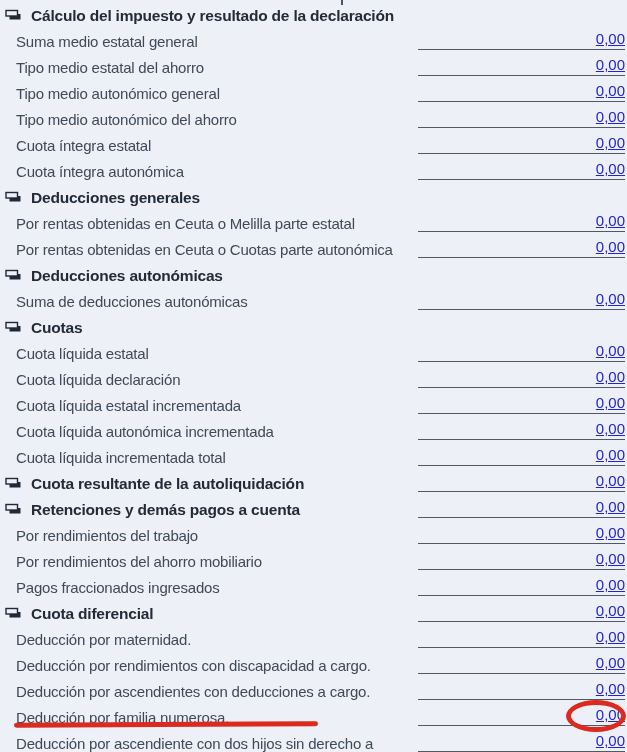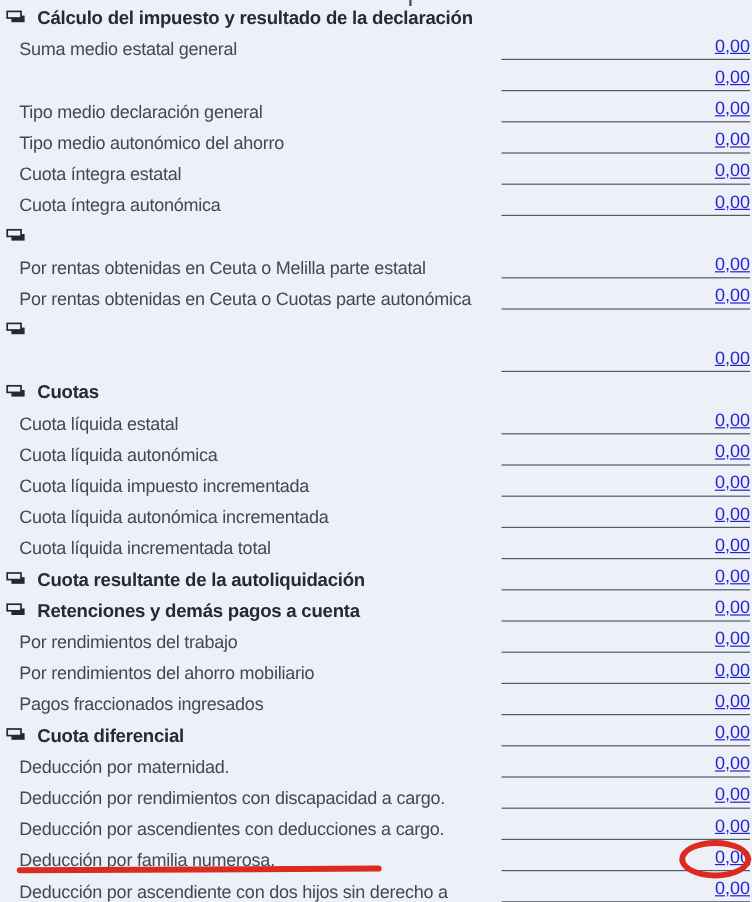--- a/index.html
+++ b/index.html
@@ -57,78 +57,82 @@
           <rect x="4.5" y="5" width="11" height="5.5" fill="#1f2937"></rect>
           <rect x="1" y="1.5" width="11.5" height="5.5" fill="#edf0f6" stroke="#1f2937" stroke-width="1.4"></rect>
         </svg></span>
       <span class="label">Cálculo del impuesto y resultado de la declaración</span>
     </div>
     <div class="row">
       <span class="label">Suma medio estatal general</span>
       <div class="field"><a class="value-link">0,00</a></div>
     </div>
     <div class="row">
+      <span class="label">Tipo medio estatal del ahorro</span>
       <div class="field"><a class="value-link">0,00</a></div>
     </div>
     <div class="row">
-      <span class="label">Tipo medio declaración general</span>
+      <span class="label">Tipo medio autonómico general</span>
       <div class="field"><a class="value-link">0,00</a></div>
     </div>
     <div class="row">
       <span class="label">Tipo medio autonómico del ahorro</span>
       <div class="field"><a class="value-link">0,00</a></div>
     </div>
     <div class="row">
       <span class="label">Cuota íntegra estatal</span>
       <div class="field"><a class="value-link">0,00</a></div>
     </div>
     <div class="row">
       <span class="label">Cuota íntegra autonómica</span>
       <div class="field"><a class="value-link">0,00</a></div>
     </div>
     <div class="row section">
       <span class="collapse-icon"><svg width="17" height="13" viewBox="0 0 17 13" xmlns="http://www.w3.org/2000/svg">
           <rect x="4.5" y="5" width="11" height="5.5" fill="#1f2937"></rect>
           <rect x="1" y="1.5" width="11.5" height="5.5" fill="#edf0f6" stroke="#1f2937" stroke-width="1.4"></rect>
         </svg></span>
+      <span class="label">Deducciones generales</span>
     </div>
     <div class="row">
       <span class="label">Por rentas obtenidas en Ceuta o Melilla parte estatal</span>
       <div class="field"><a class="value-link">0,00</a></div>
     </div>
     <div class="row">
       <span class="label">Por rentas obtenidas en Ceuta o Cuotas parte autonómica</span>
       <div class="field"><a class="value-link">0,00</a></div>
     </div>
     <div class="row section">
       <span class="collapse-icon"><svg width="17" height="13" viewBox="0 0 17 13" xmlns="http://www.w3.org/2000/svg">
           <rect x="4.5" y="5" width="11" height="5.5" fill="#1f2937"></rect>
           <rect x="1" y="1.5" width="11.5" height="5.5" fill="#edf0f6" stroke="#1f2937" stroke-width="1.4"></rect>
         </svg></span>
+      <span class="label">Deducciones autonómicas</span>
     </div>
     <div class="row">
+      <span class="label">Suma de deducciones autonómicas</span>
       <div class="field"><a class="value-link">0,00</a></div>
     </div>
     <div class="row section">
       <span class="collapse-icon"><svg width="17" height="13" viewBox="0 0 17 13" xmlns="http://www.w3.org/2000/svg">
           <rect x="4.5" y="5" width="11" height="5.5" fill="#1f2937"></rect>
           <rect x="1" y="1.5" width="11.5" height="5.5" fill="#edf0f6" stroke="#1f2937" stroke-width="1.4"></rect>
         </svg></span>
       <span class="label">Cuotas</span>
     </div>
     <div class="row">
       <span class="label">Cuota líquida estatal</span>
       <div class="field"><a class="value-link">0,00</a></div>
     </div>
     <div class="row">
-      <span class="label">Cuota líquida autonómica</span>
+      <span class="label">Cuota líquida declaración</span>
       <div class="field"><a class="value-link">0,00</a></div>
     </div>
     <div class="row">
-      <span class="label">Cuota líquida impuesto incrementada</span>
+      <span class="label">Cuota líquida estatal incrementada</span>
       <div class="field"><a class="value-link">0,00</a></div>
     </div>
     <div class="row">
       <span class="label">Cuota líquida autonómica incrementada</span>
       <div class="field"><a class="value-link">0,00</a></div>
     </div>
     <div class="row">
       <span class="label">Cuota líquida incrementada total</span>
       <div class="field"><a class="value-link">0,00</a></div>
     </div>

